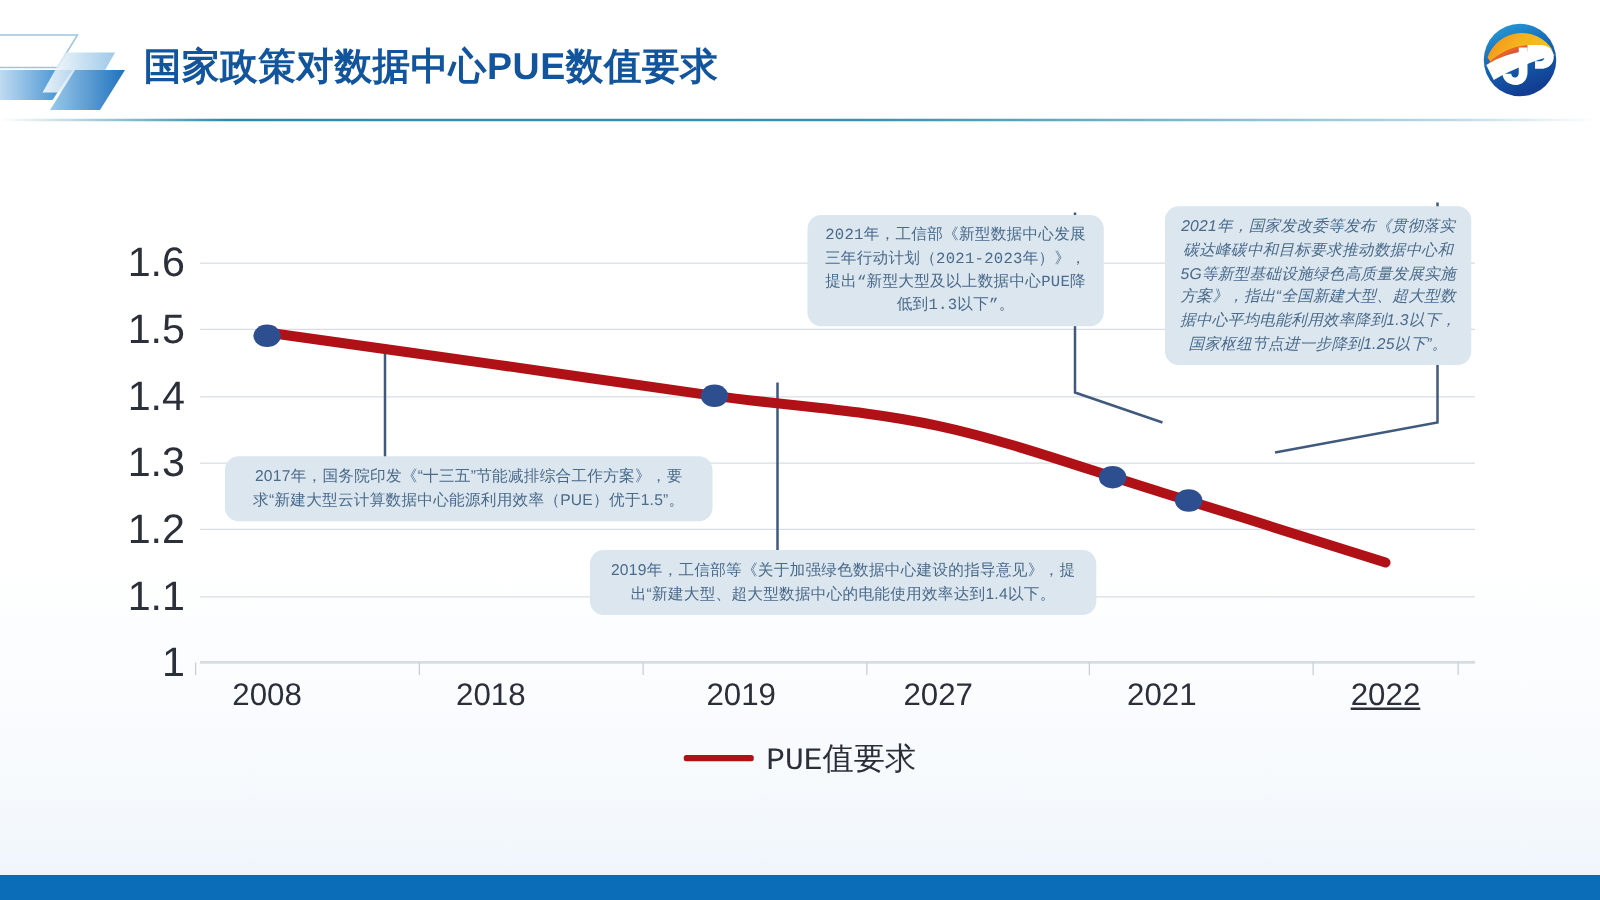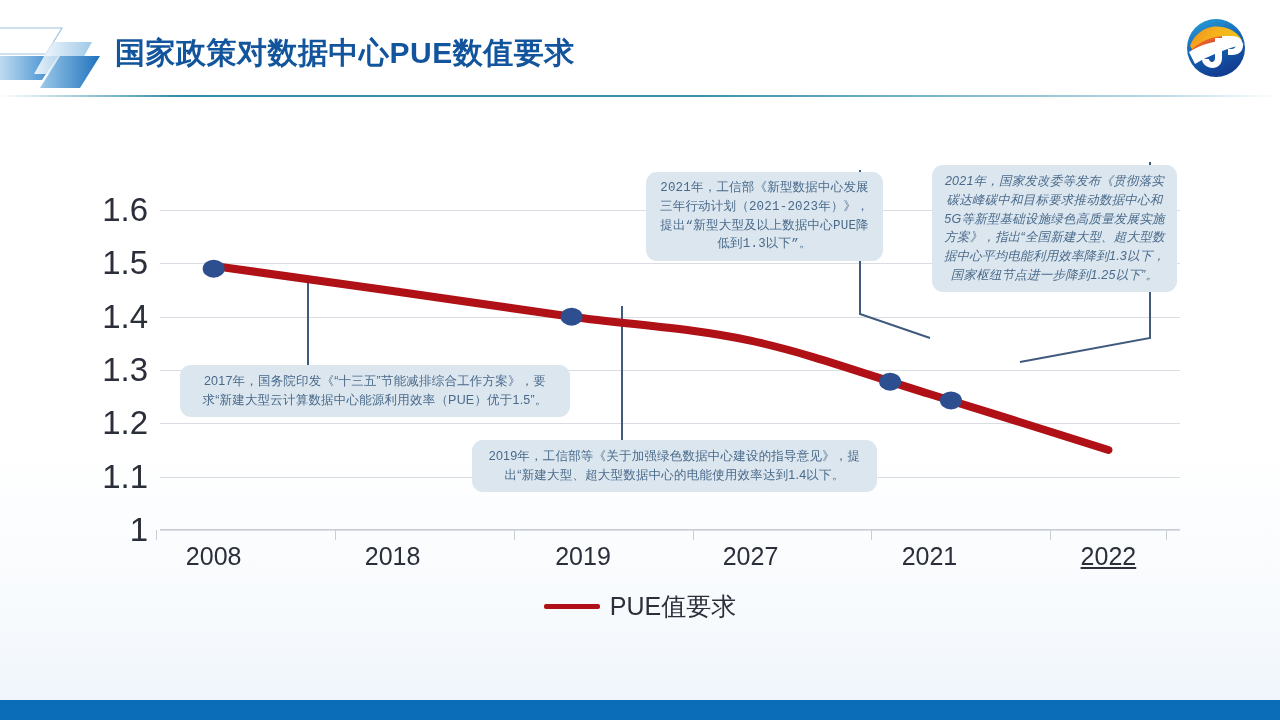--- a/index.html
+++ b/index.html
@@ -53,21 +53,21 @@
   .callout{
     position:absolute;background:#dbe6ef;border-radius:11px;
     color:#4a6a8a;font-size:12.5px;line-height:1.5;
     text-align:center;padding:7px 11px;box-sizing:border-box;
     letter-spacing:.2px;
   }
 
   
   .legend{
     position:absolute;left:0;top:470px;width:1160px;
-    display:flex;align-items:center;justify-content:center;gap:10px;
+    display:flex;align-items:center;justify-content:center;gap:10px;font-family:Liberation Mono, monospace;
   }
   .legend-mark{width:56px;height:5px;background:#b01116;border-radius:2px;}
   .legend-text{font-size:25px;color:#2b2f3a;}
 
   .footer-bar{position:absolute;left:0;bottom:0;width:1280px;height:20px;background:#0b6cb8;}
 </style>
 </head>
 <body>
 
 <div class="slide">
@@ -153,21 +153,21 @@
           <div class="tick-v" style="left: 174.632px;"></div>
           <div class="tick-v" style="left: 353.579px;"></div>
           <div class="tick-v" style="left: 532.526px;"></div>
           <div class="tick-v" style="left: 711.474px;"></div>
           <div class="tick-v" style="left: 890.421px;"></div>
           <div class="tick-v" style="left: 1006.42px;"></div>
         </div>
       <div id="xlab-host">
           <div class="xlab" style="left: 53.6842px;">2008</div>
           <div class="xlab" style="left: 232.632px;">2018</div>
-          <div class="xlab" style="left: 423px;">2019</div>
+          <div class="xlab" style="left: 433px;">2019</div>
           <div class="xlab" style="left: 590.526px;">2027</div>
           <div class="xlab" style="left: 769.474px;">2021</div>
           <div class="xlab" style="left: 948.421px; text-decoration: underline;">2022</div>
         </div>
 
       <svg class="svg-layer" id="series-svg" viewBox="0 0 1020 320" preserveAspectRatio="none">
           <path d="M 148,72 L 148,158 L 232,182" fill="none" stroke="#405a7d" stroke-width="2"></path>
           <path d="M 462,96 L 462,236 L 540,258" fill="none" stroke="#405a7d" stroke-width="2"></path>
           <path d="M 700,-40 L 700,104 L 770,128" fill="none" stroke="#405a7d" stroke-width="2"></path>
           <path d="M 990,-48 L 990,128 L 860,152" fill="none" stroke="#405a7d" stroke-width="2"></path>

